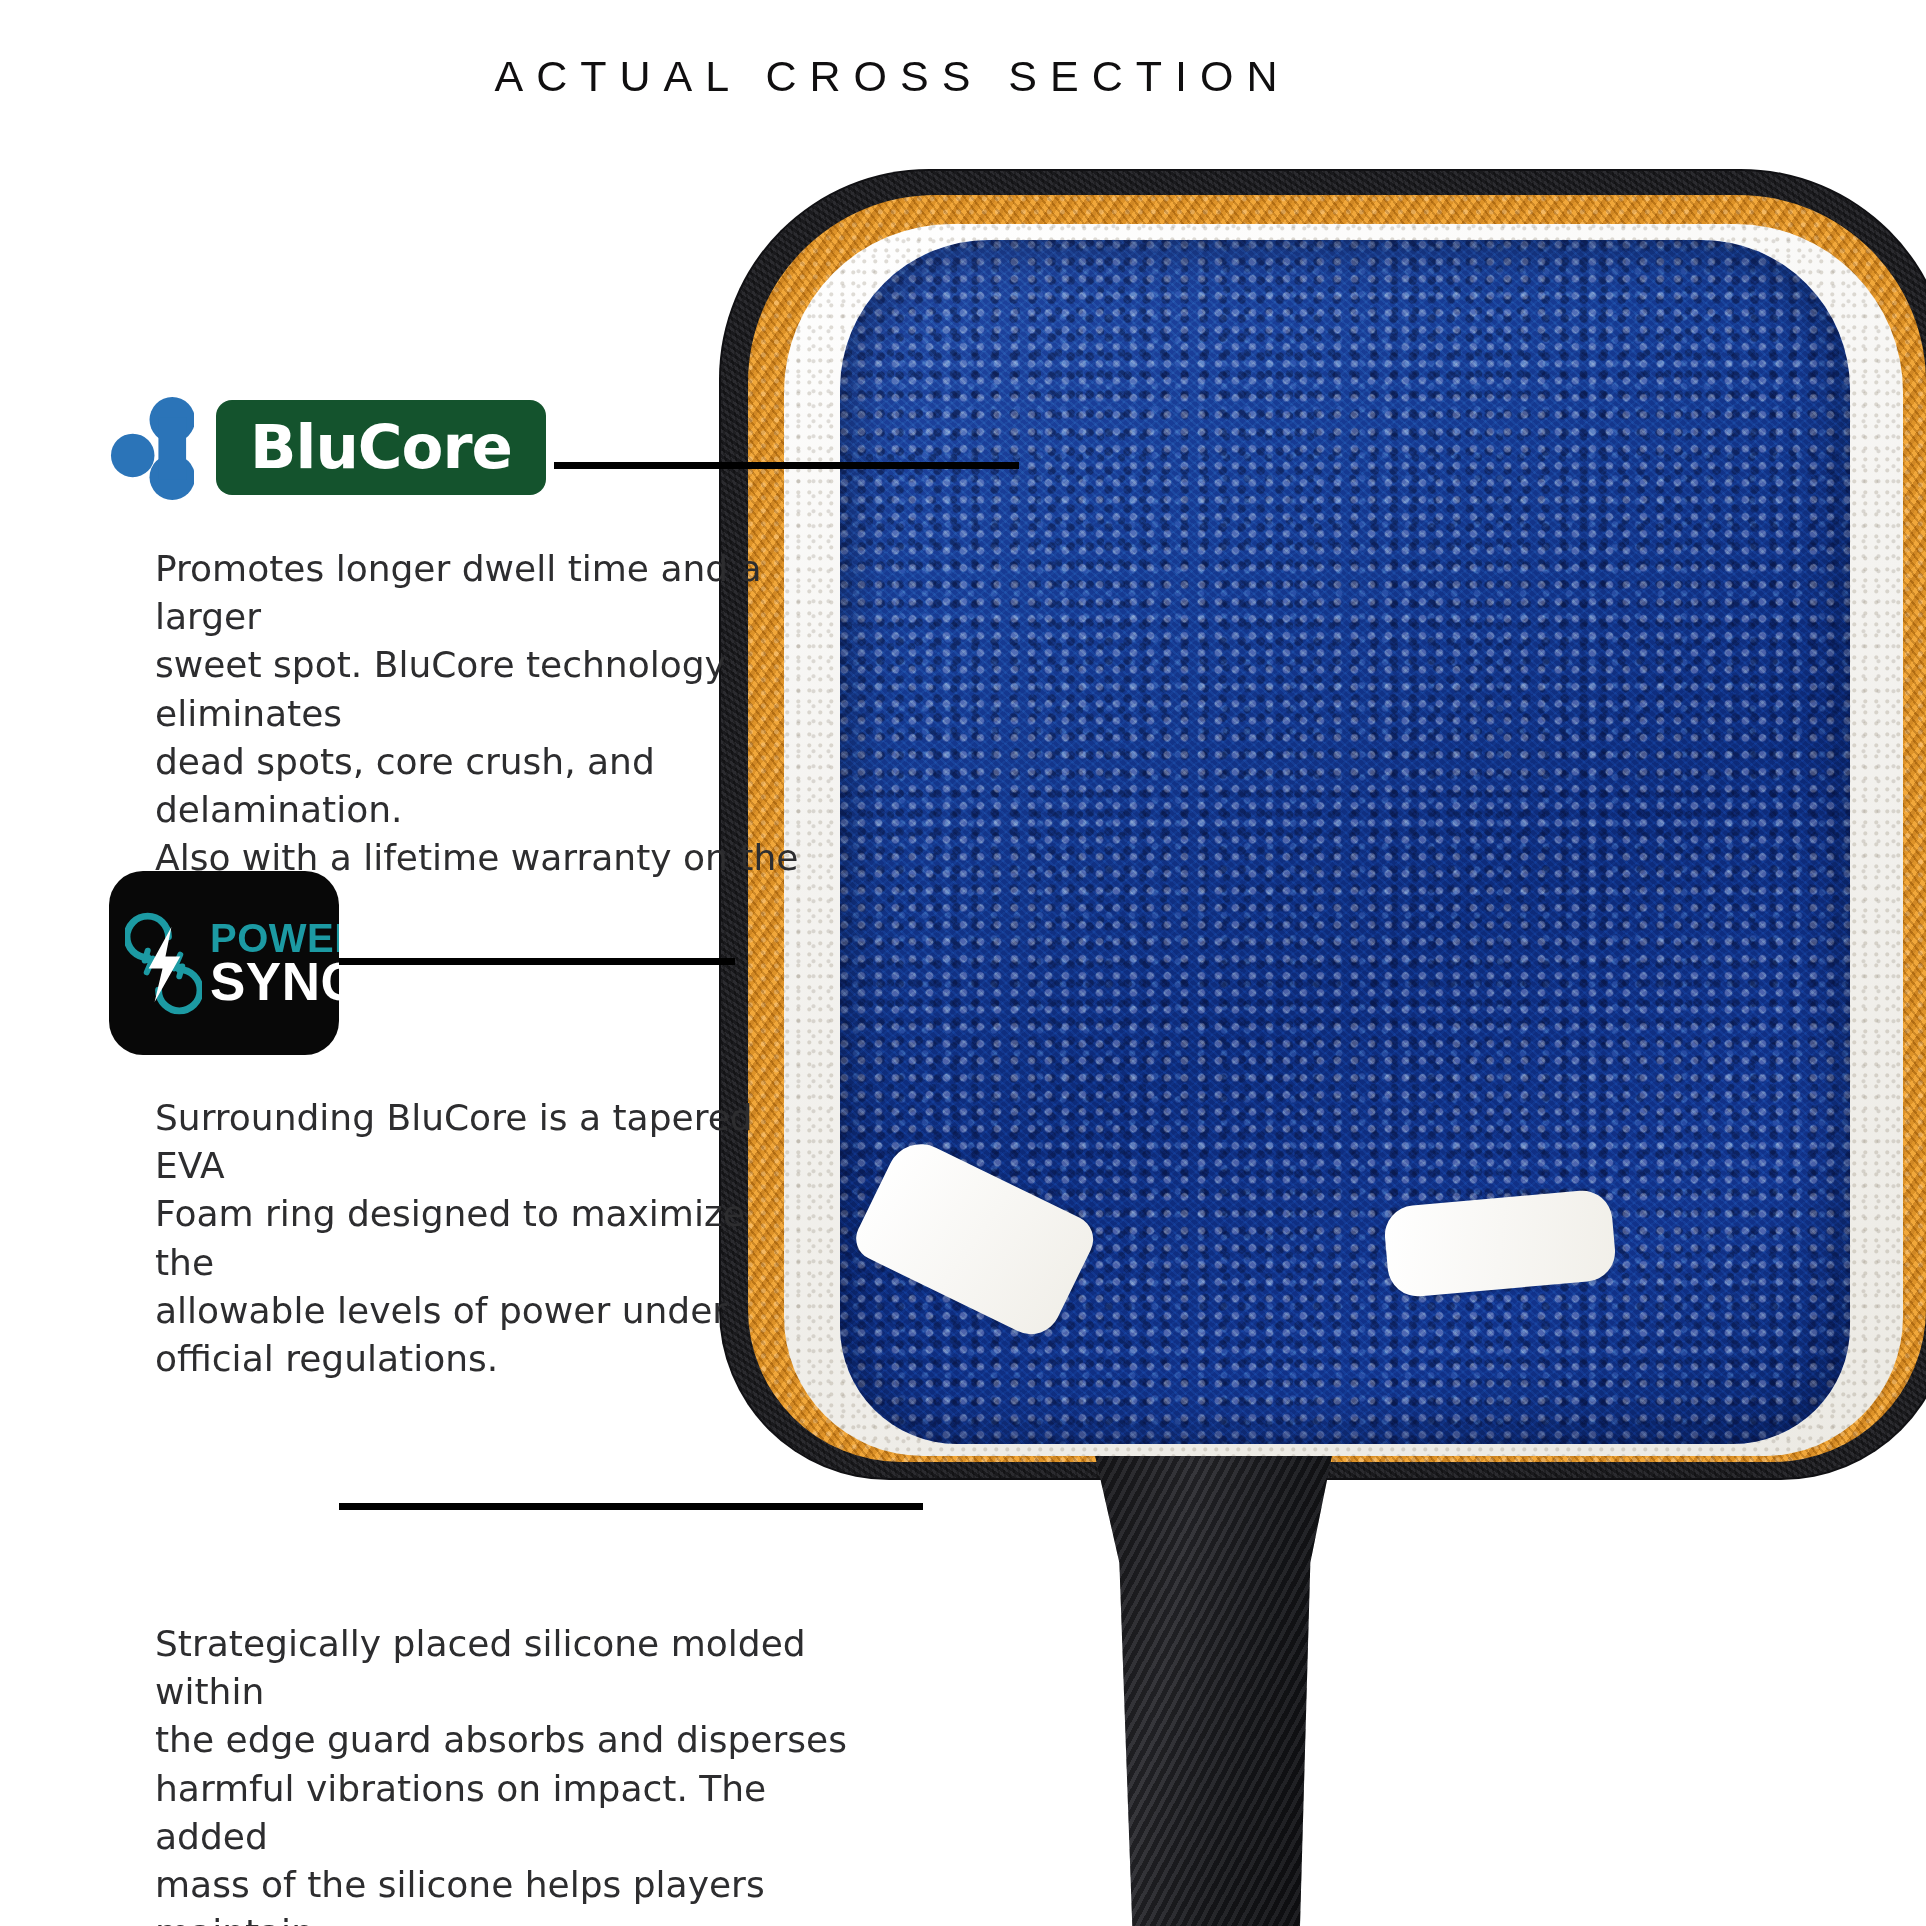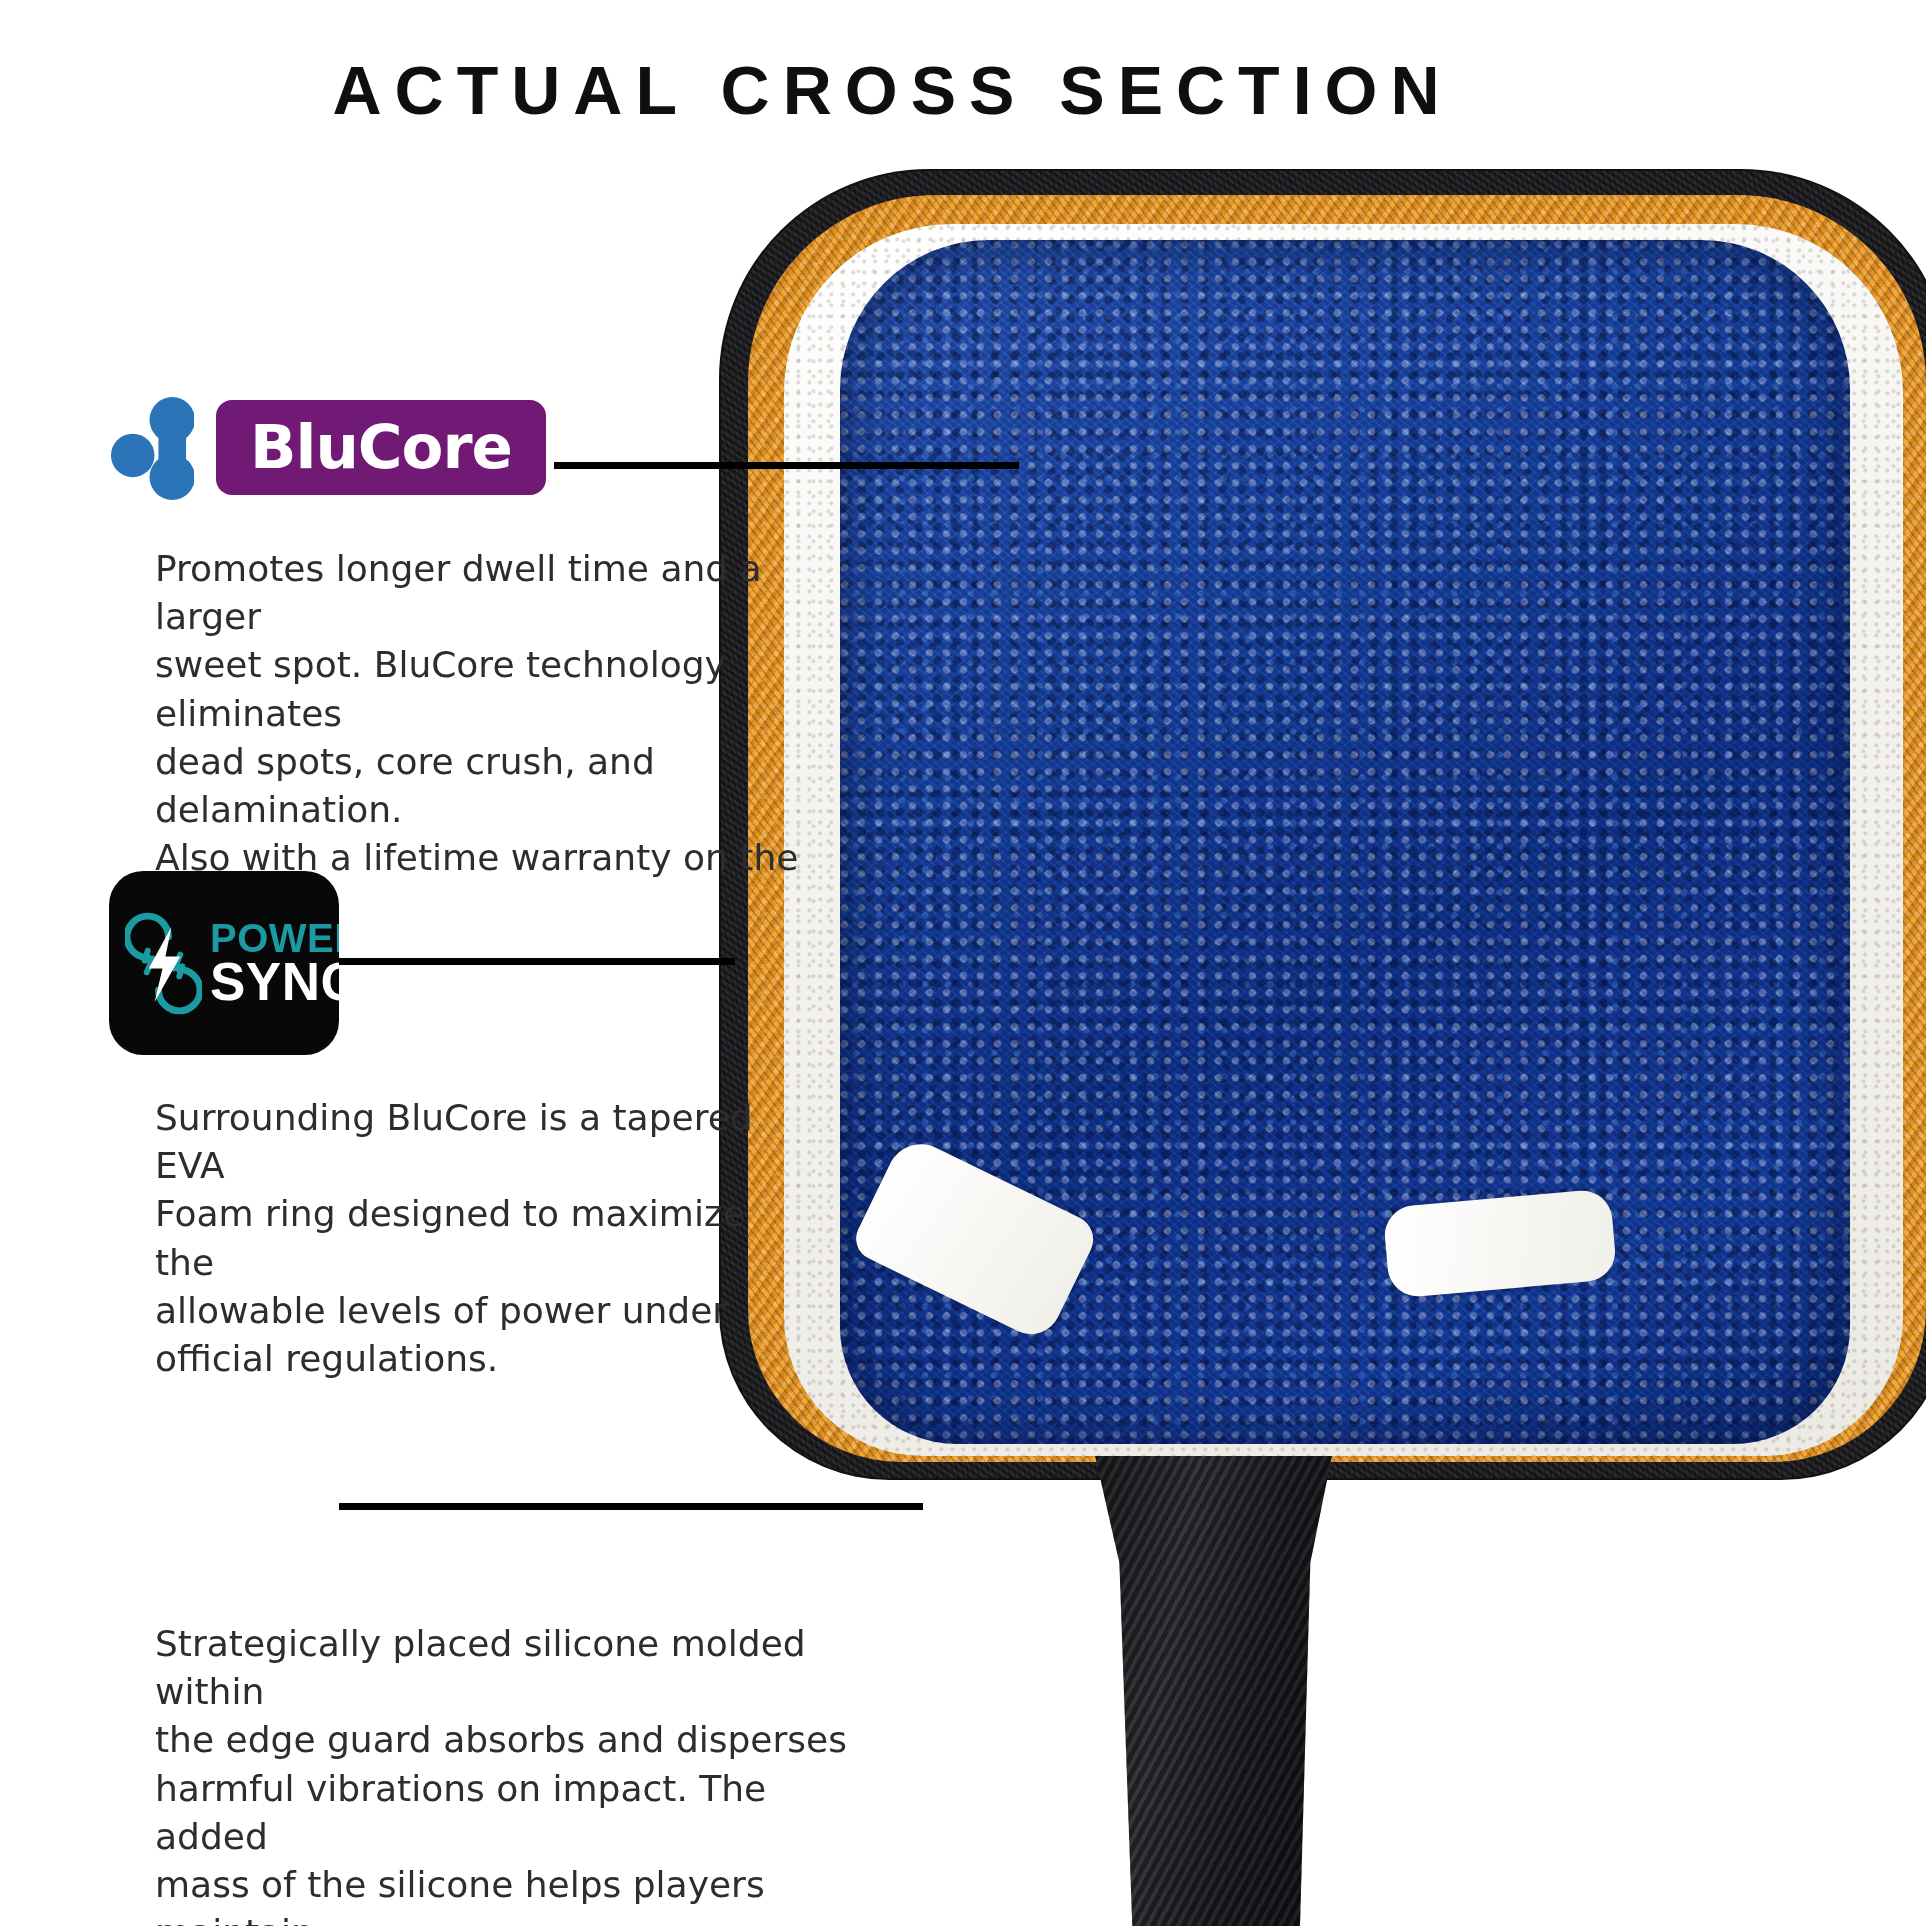--- a/index.html
+++ b/index.html
@@ -10,21 +10,21 @@
     font-family:"Liberation Sans","DejaVu Sans",sans-serif;
     overflow:hidden;position:relative;
     -webkit-font-smoothing:antialiased;
   }
   .stage{position:absolute;inset:0;width:1927px;height:1927px;overflow:hidden;}
 
   
   .title{
     position:absolute;left:0;top:53px;width:1785px;
     text-align:center;
-    font-size:68px;font-weight:bold;color:#100f10;
+    font-size:43px;font-weight:normal;color:#100f10;
     letter-spacing:13px;
     line-height:1.1;
     white-space:nowrap;
   }
 
   
   .paddle-wrap{
     position:absolute;left:693px;top:149px;width:1234px;height:1782px;
   }
   
@@ -106,21 +106,21 @@
     background:repeating-linear-gradient(118deg, rgba(255,255,255,.05) 0 4px, rgba(0,0,0,.28) 4px 9px);
   }
 
   
   .leader{position:absolute;height:7px;background:#000000;}
 
   
   .blucore-row{position:absolute;left:109px;top:394px;display:flex;align-items:center;gap:22px;}
   .blucore-icon{width:85px;height:107px;flex:none;}
   .blucore-pill{
-    background:#701a75;border-radius:16px;
+    background:#14532d;border-radius:16px;
     padding:16px 34px 18px 34px;
     display:flex;align-items:center;
   }
   .blucore-text{
     color:#ffffff;font-size:61px;font-weight:bold;
     letter-spacing:-1px;line-height:1;
     font-family:"DejaVu Sans","Liberation Sans",sans-serif;
   }
 
   

